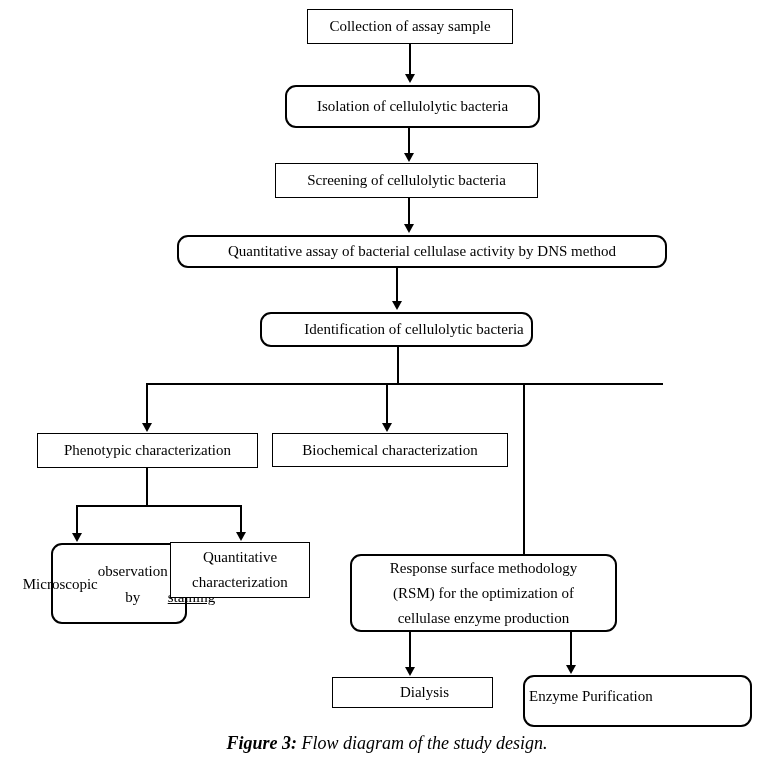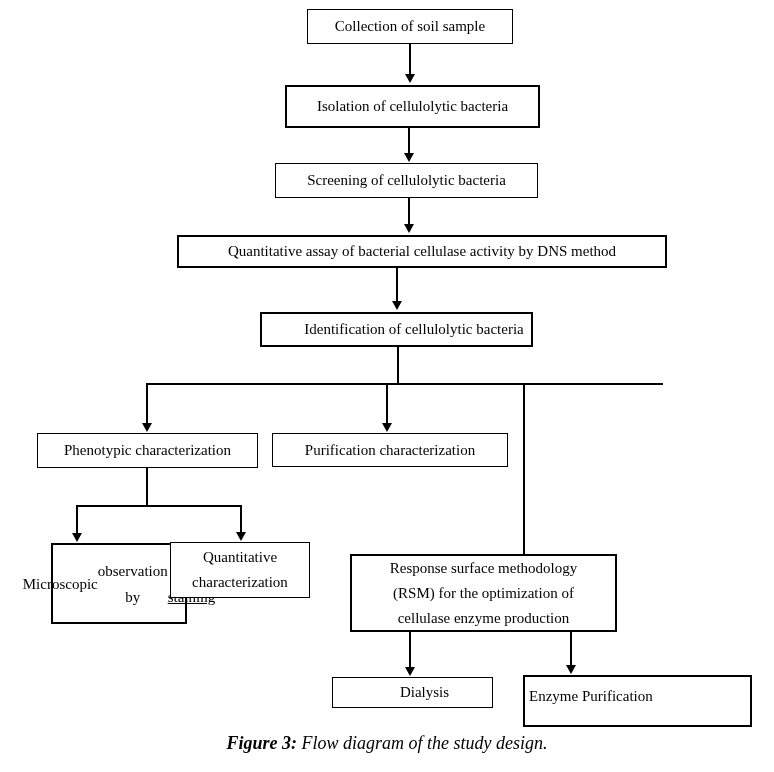--- a/index.html
+++ b/index.html
@@ -24,21 +24,21 @@
     display: flex;
     align-items: center;
     justify-content: center;
     text-align: center;
     font-size: 15px;
     line-height: 25px;
     box-sizing: border-box;
     padding: 0 4px;
   }
   .b1 { border-width: 1px; }
-  .b2 { border-width: 2px; }
+  .b2 { border-width: 2px; border-radius: 11px; }
   .preline { white-space: pre-line; }
   .col { flex-direction: row; line-height: 26px; margin-left: 29px; }
   .underline { text-decoration: underline; }
   .top-left {
     align-items: flex-start;
     justify-content: flex-start;
     text-align: left;
     padding: 7px 0 0 4px;
   }
   .vline {
@@ -68,33 +68,33 @@
     font-size: 18px;
     font-style: italic;
   }
   .caption .cap-label { font-weight: bold; }
 </style>
 </head>
 <body>
 
 <div class="canvas">
 
-  <div class="node b1" style="left:307px; top:9px;  width:206px; height:35px;">Collection of soil sample</div>
+  <div class="node b1" style="left:307px; top:9px;  width:206px; height:35px;">Collection of assay sample</div>
 
   <div class="node b2" style="left:285px; top:85px; width:255px; height:43px;">Isolation of cellulolytic bacteria</div>
 
   <div class="node b1" style="left:275px; top:163px; width:263px; height:35px;">Screening of cellulolytic bacteria</div>
 
   <div class="node b2" style="left:177px; top:235px; width:490px; height:33px;">Quantitative assay of bacterial cellulase activity by DNS method</div>
 
   <div class="node b2" style="left:260px; top:312px; width:273px; height:35px;padding-left:39px;">Identification of cellulolytic bacteria</div>
 
   <div class="node b1" style="left:37px; top:433px; width:221px; height:35px;">Phenotypic characterization</div>
 
-  <div class="node b1" style="left:272px; top:433px; width:236px; height:34px;">Purification characterization</div>
+  <div class="node b1" style="left:272px; top:433px; width:236px; height:34px;">Biochemical characterization</div>
 
   <div class="node b2 col" style="left:22px; top:543px; width:136px; height:81px;">
     <span>Microscopic</span>
     <span>observation by</span>
     <span class="underline">gram staining</span>
   </div>
 
   <div class="node b1 preline" style="left:170px; top:542px; width:140px; height:56px;">Quantitative
 characterization</div>
 

